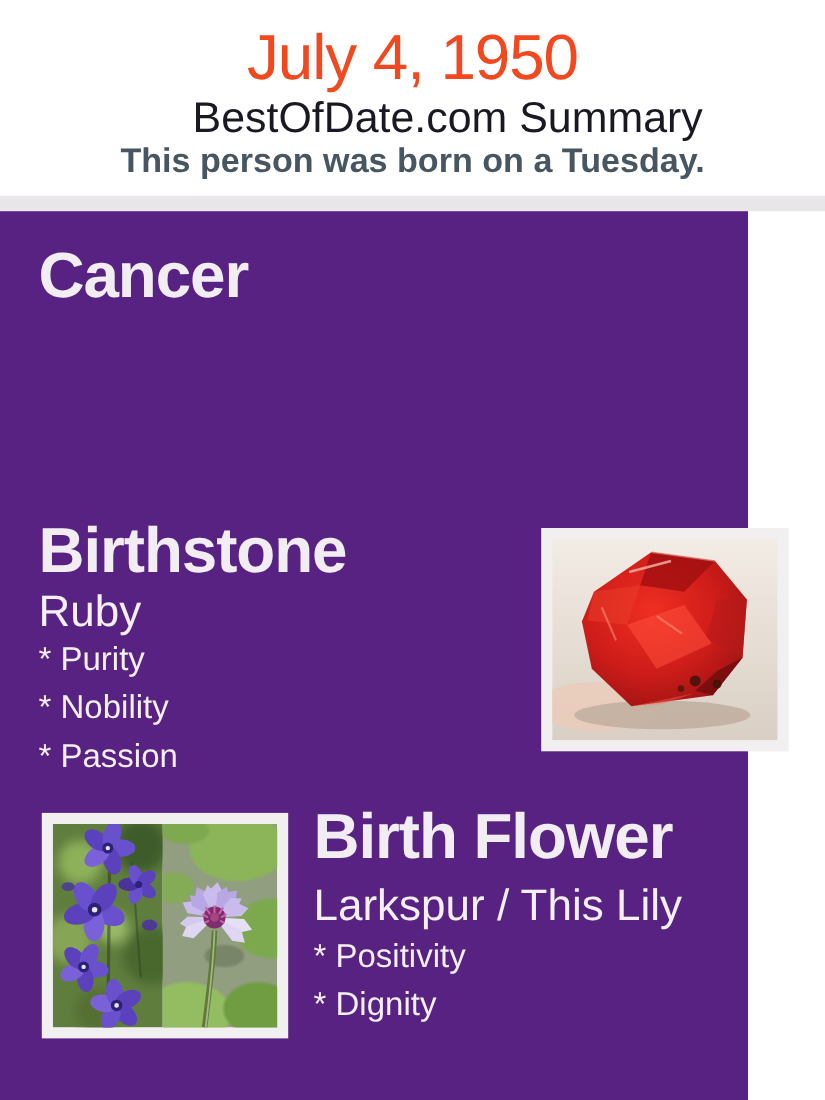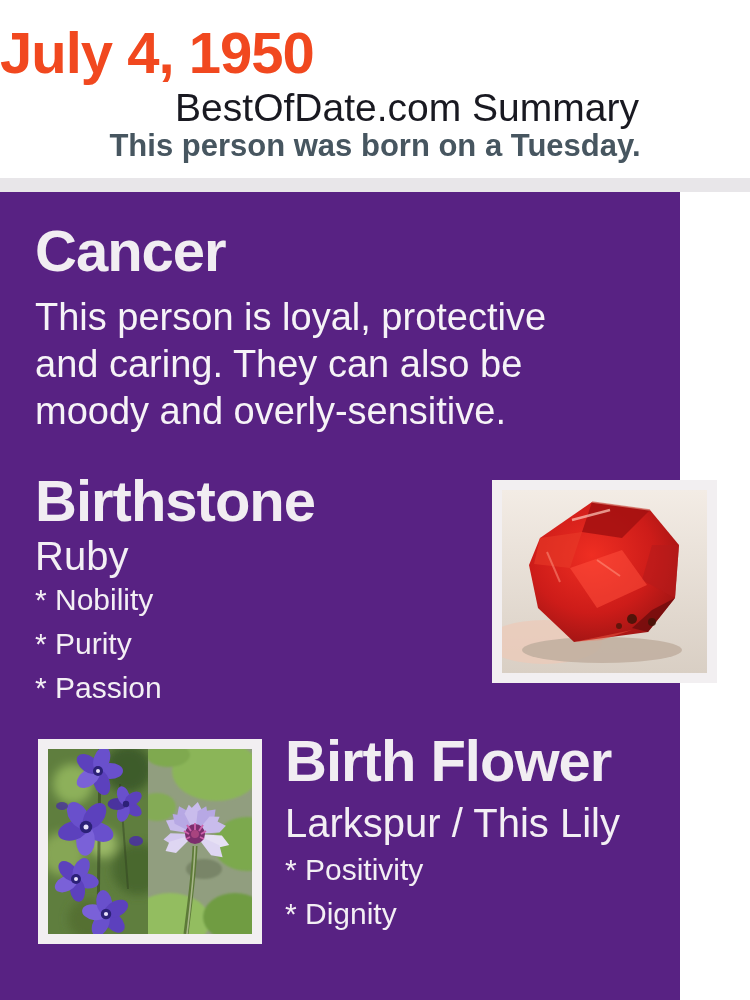--- a/index.html
+++ b/index.html
@@ -8,21 +8,21 @@
     width: 750px;
     height: 1000px;
     overflow: hidden;
     background: #ffffff;
     font-family: "Liberation Sans", "DejaVu Sans", sans-serif;
   }
   
   .header { position: absolute; left: 0; top: 0; width: 750px; height: 178px; background: #ffffff; }
   .date-title {
     position: absolute; left: 0; top: 21px; width: 750px;
-    font-size: 58px; font-weight: 700;
+    text-align: center; font-size: 58px; font-weight: 400;
     color: #f1481f; line-height: 1.1; letter-spacing: -1px;
   }
   .site-summary {
     position: absolute; left: 0; top: 87px; width: 750px;
     text-align: center; font-size: 39px; font-weight: 400;
     color: #191921; line-height: 1.1; padding-left: 32px;
   }
   .born-note {
     position: absolute; left: 0; top: 129px; width: 750px;
     text-align: center; font-size: 31px; font-weight: 700;
@@ -74,31 +74,26 @@
     <div class="date-title">July 4, 1950</div>
     <div class="site-summary">BestOfDate.com Summary</div>
     <div class="born-note">This person was born on a Tuesday.</div>
   </div>
 
   <div class="divider-strip"></div>
 
   <div class="purple-panel">
 
     <div class="h-big zodiac-heading">Cancer</div>
-    <div class="zodiac-desc">
-      <div class="desc-line">This person is loyal, protective</div>
-      <div class="desc-line">and caring. They can also be</div>
-      <div class="desc-line">moody and overly-sensitive.</div>
-    </div>
 
     <div class="h-big birthstone-heading">Birthstone</div>
     <div class="sub-name birthstone-name">Ruby</div>
     <div class="trait-list birthstone-traits">
+      <div class="trait">* Purity</div>
       <div class="trait">* Nobility</div>
-      <div class="trait">* Purity</div>
       <div class="trait">* Passion</div>
     </div>
 
     <div class="photo-frame ruby-frame">
       <svg width="205" height="183" viewBox="0 0 205 183">
         <defs>
           <linearGradient id="rbg" x1="0" y1="0" x2="0" y2="1">
             <stop offset="0" stop-color="#f3ece5"></stop>
             <stop offset="1" stop-color="#d9cfc4"></stop>
           </linearGradient>

